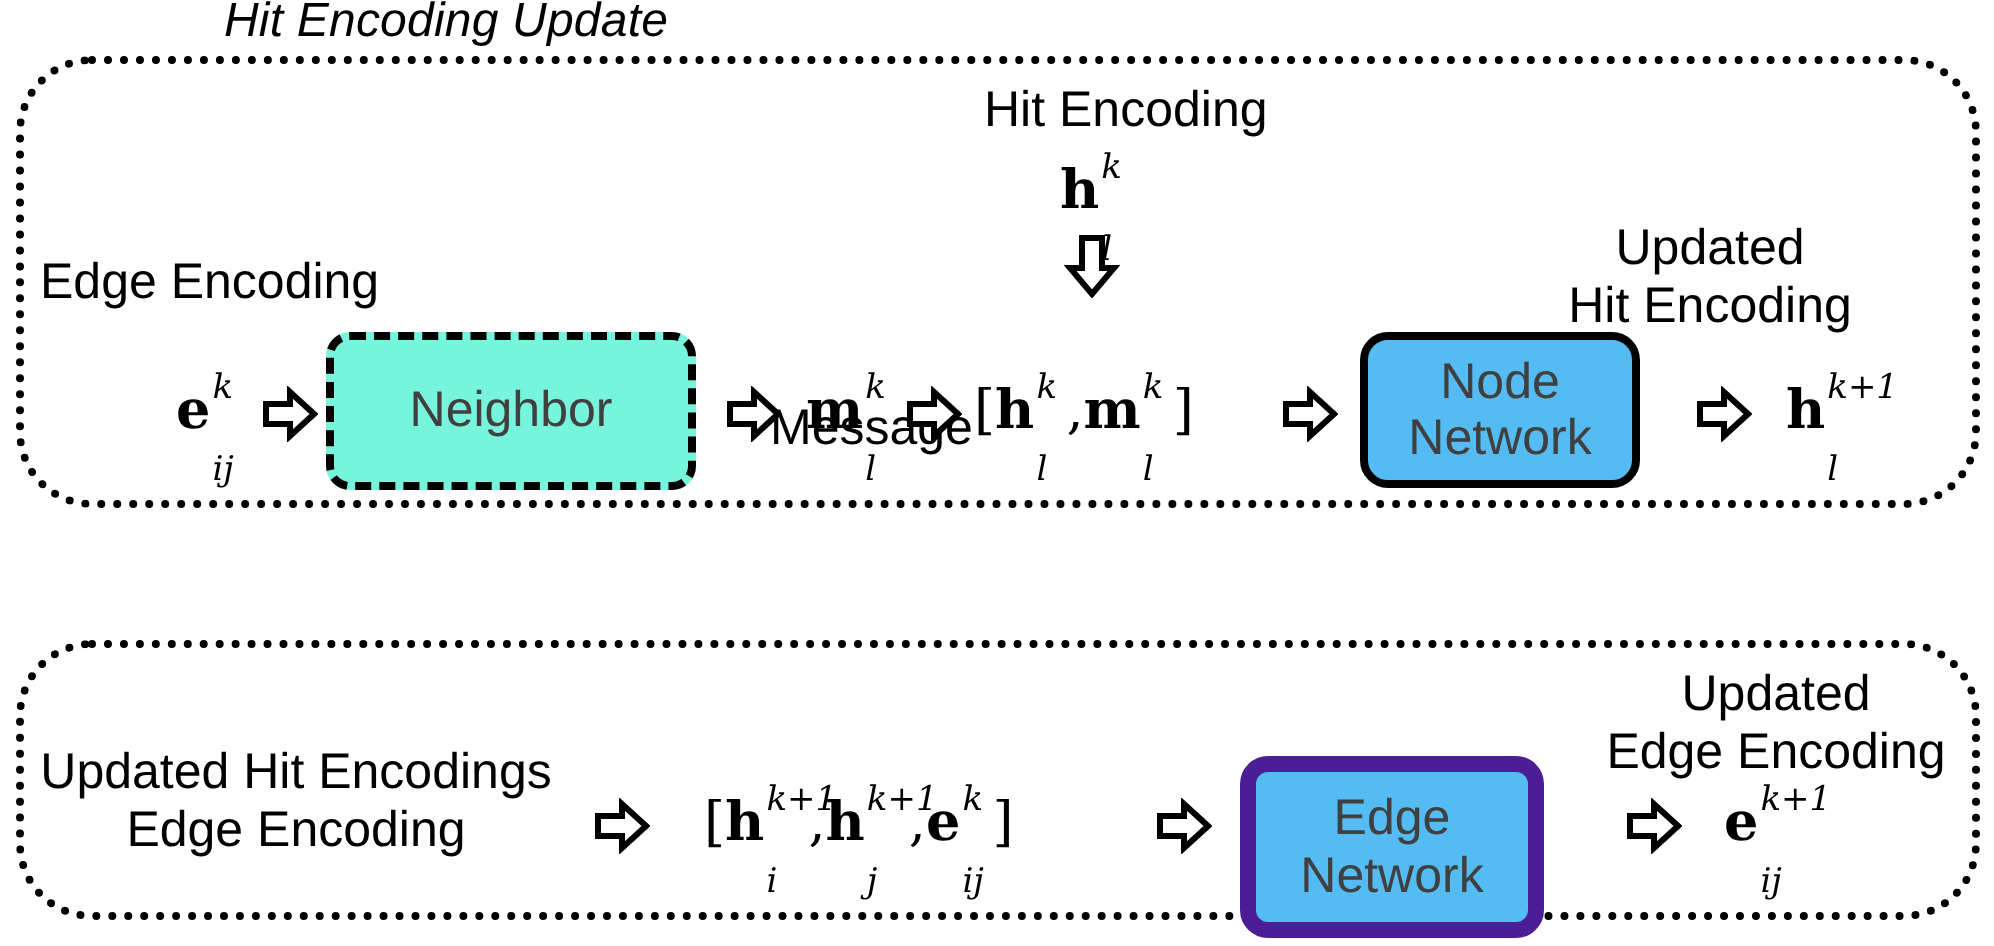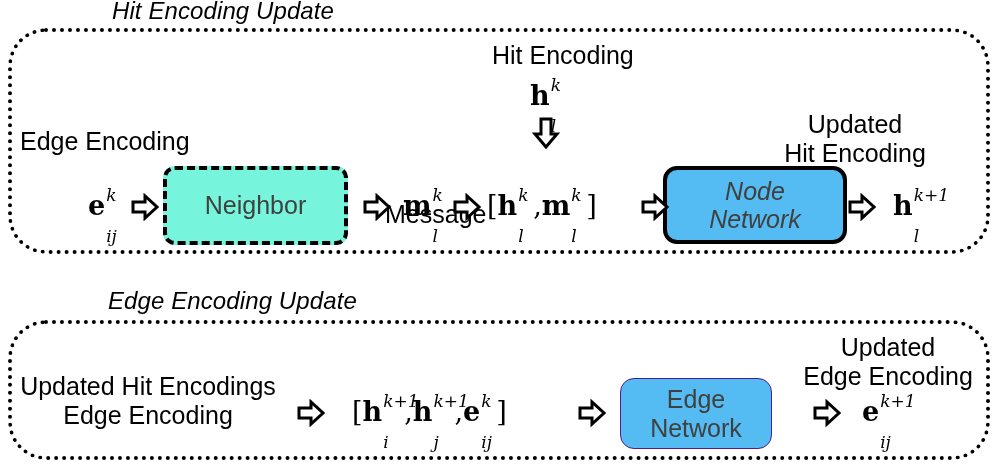--- a/index.html
+++ b/index.html
@@ -125,30 +125,29 @@
     line-height: 1.13;
     color: #404040;
   }
   #block-neighbor {
     left: 163px; top: 166px; width: 185px; height: 79px;
     background: #76F5DC;
     border: 4px dashed #000000;
     border-radius: 12px;
   }
   #block-node {
-    left: 663px; top: 166px; width: 184px; height: 78px;
+    left: 680px; top: 166px; width: 140px; height: 78px;
     background: #54BCF2;
     border: 4px solid #000000;
     border-radius: 14px;
-    font-style: italic;
   }
   #block-edge {
-    left: 620px; top: 378px; width: 152px; height: 71px;
+    left: 620px; top: 378px; width: 152px; height: 91px;
     background: #54BCF2;
-    border: 1px solid #4c1d95;
+    border: 8px solid #4c1d95;
     border-radius: 14px;
     text-align: center;
   }
 
   
   .arrow {
     position: absolute;
     display: block;
   }
   .arrow svg { display: block; }
@@ -241,21 +240,20 @@
     <svg width="28" height="28" viewBox="0 0 28 28">
         <path d="M2 9 H14 V3 L26 14 L14 25 V19 H2 Z" fill="#ffffff" stroke="#000000" stroke-width="3" stroke-linejoin="miter"></path>
       </svg>
   </span>
   <span class="arrow" id="arrow-h-down">
     <svg width="28" height="32" viewBox="0 0 28 32">
         <path d="M9 2 H19 V17 H25 L14 30 L3 17 H9 Z" fill="#ffffff" stroke="#000000" stroke-width="3" stroke-linejoin="miter"></path>
       </svg>
   </span>
 
-  <div class="group-title" id="title-edge">Edge Encoding Update</div>
 
   <div class="group-box" id="group-edge"></div>
 
   <div class="plain-label center" id="label-updated-inputs">
     <span>Updated Hit Encodings</span><br>
     <span>Edge Encoding</span>
   </div>
 
   <div class="plain-label center" id="label-updated-edge">
     <span>Updated</span><br>

